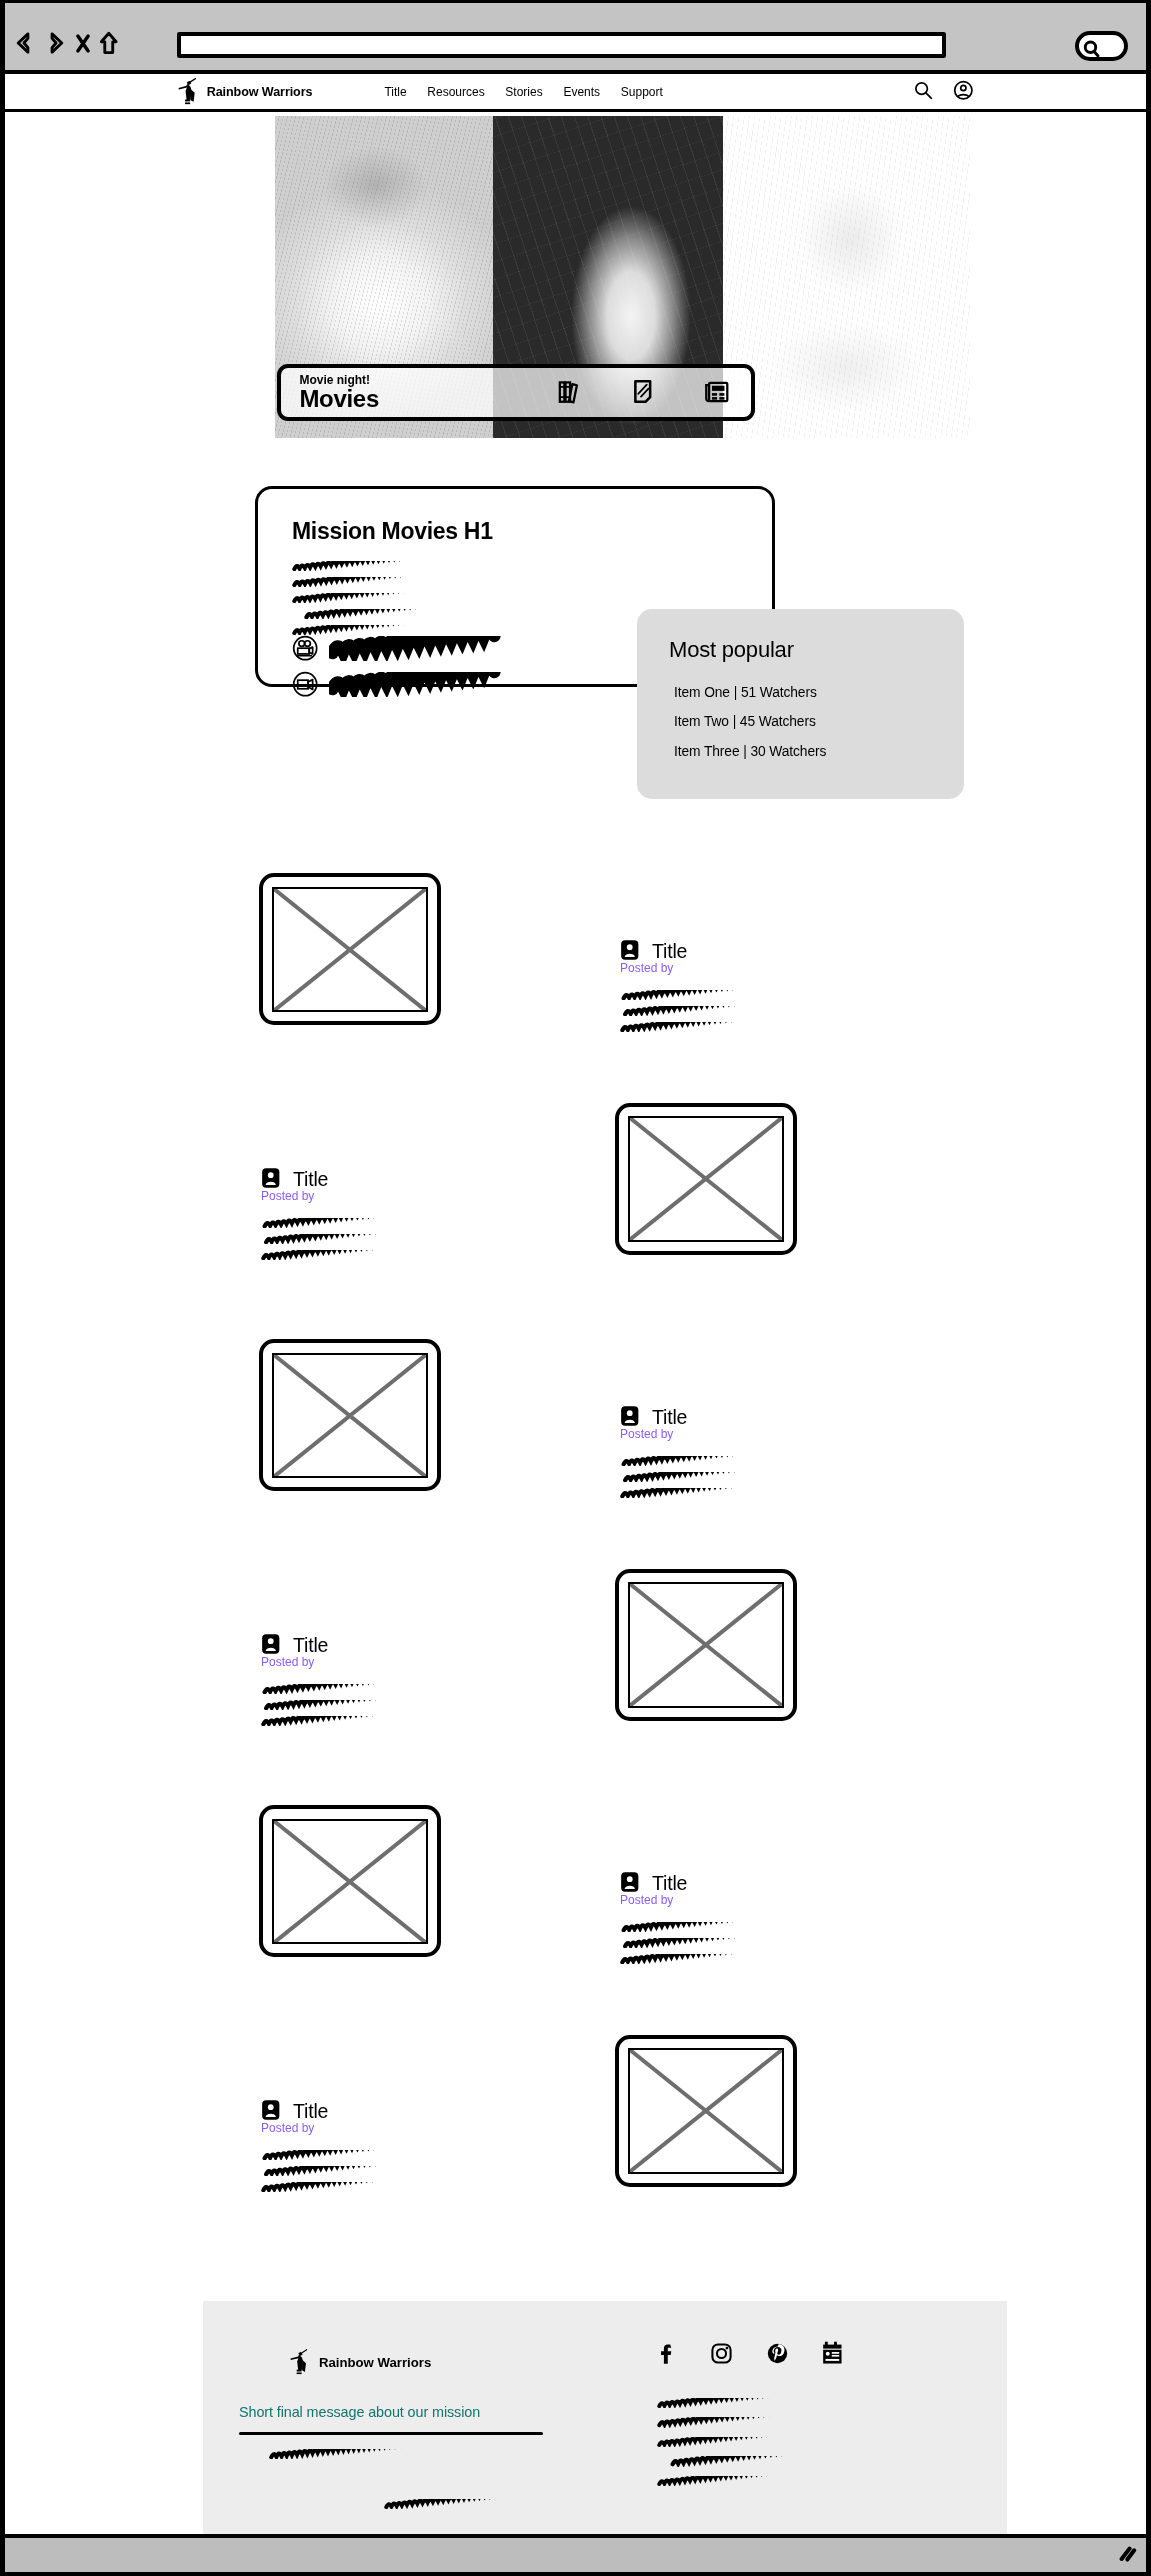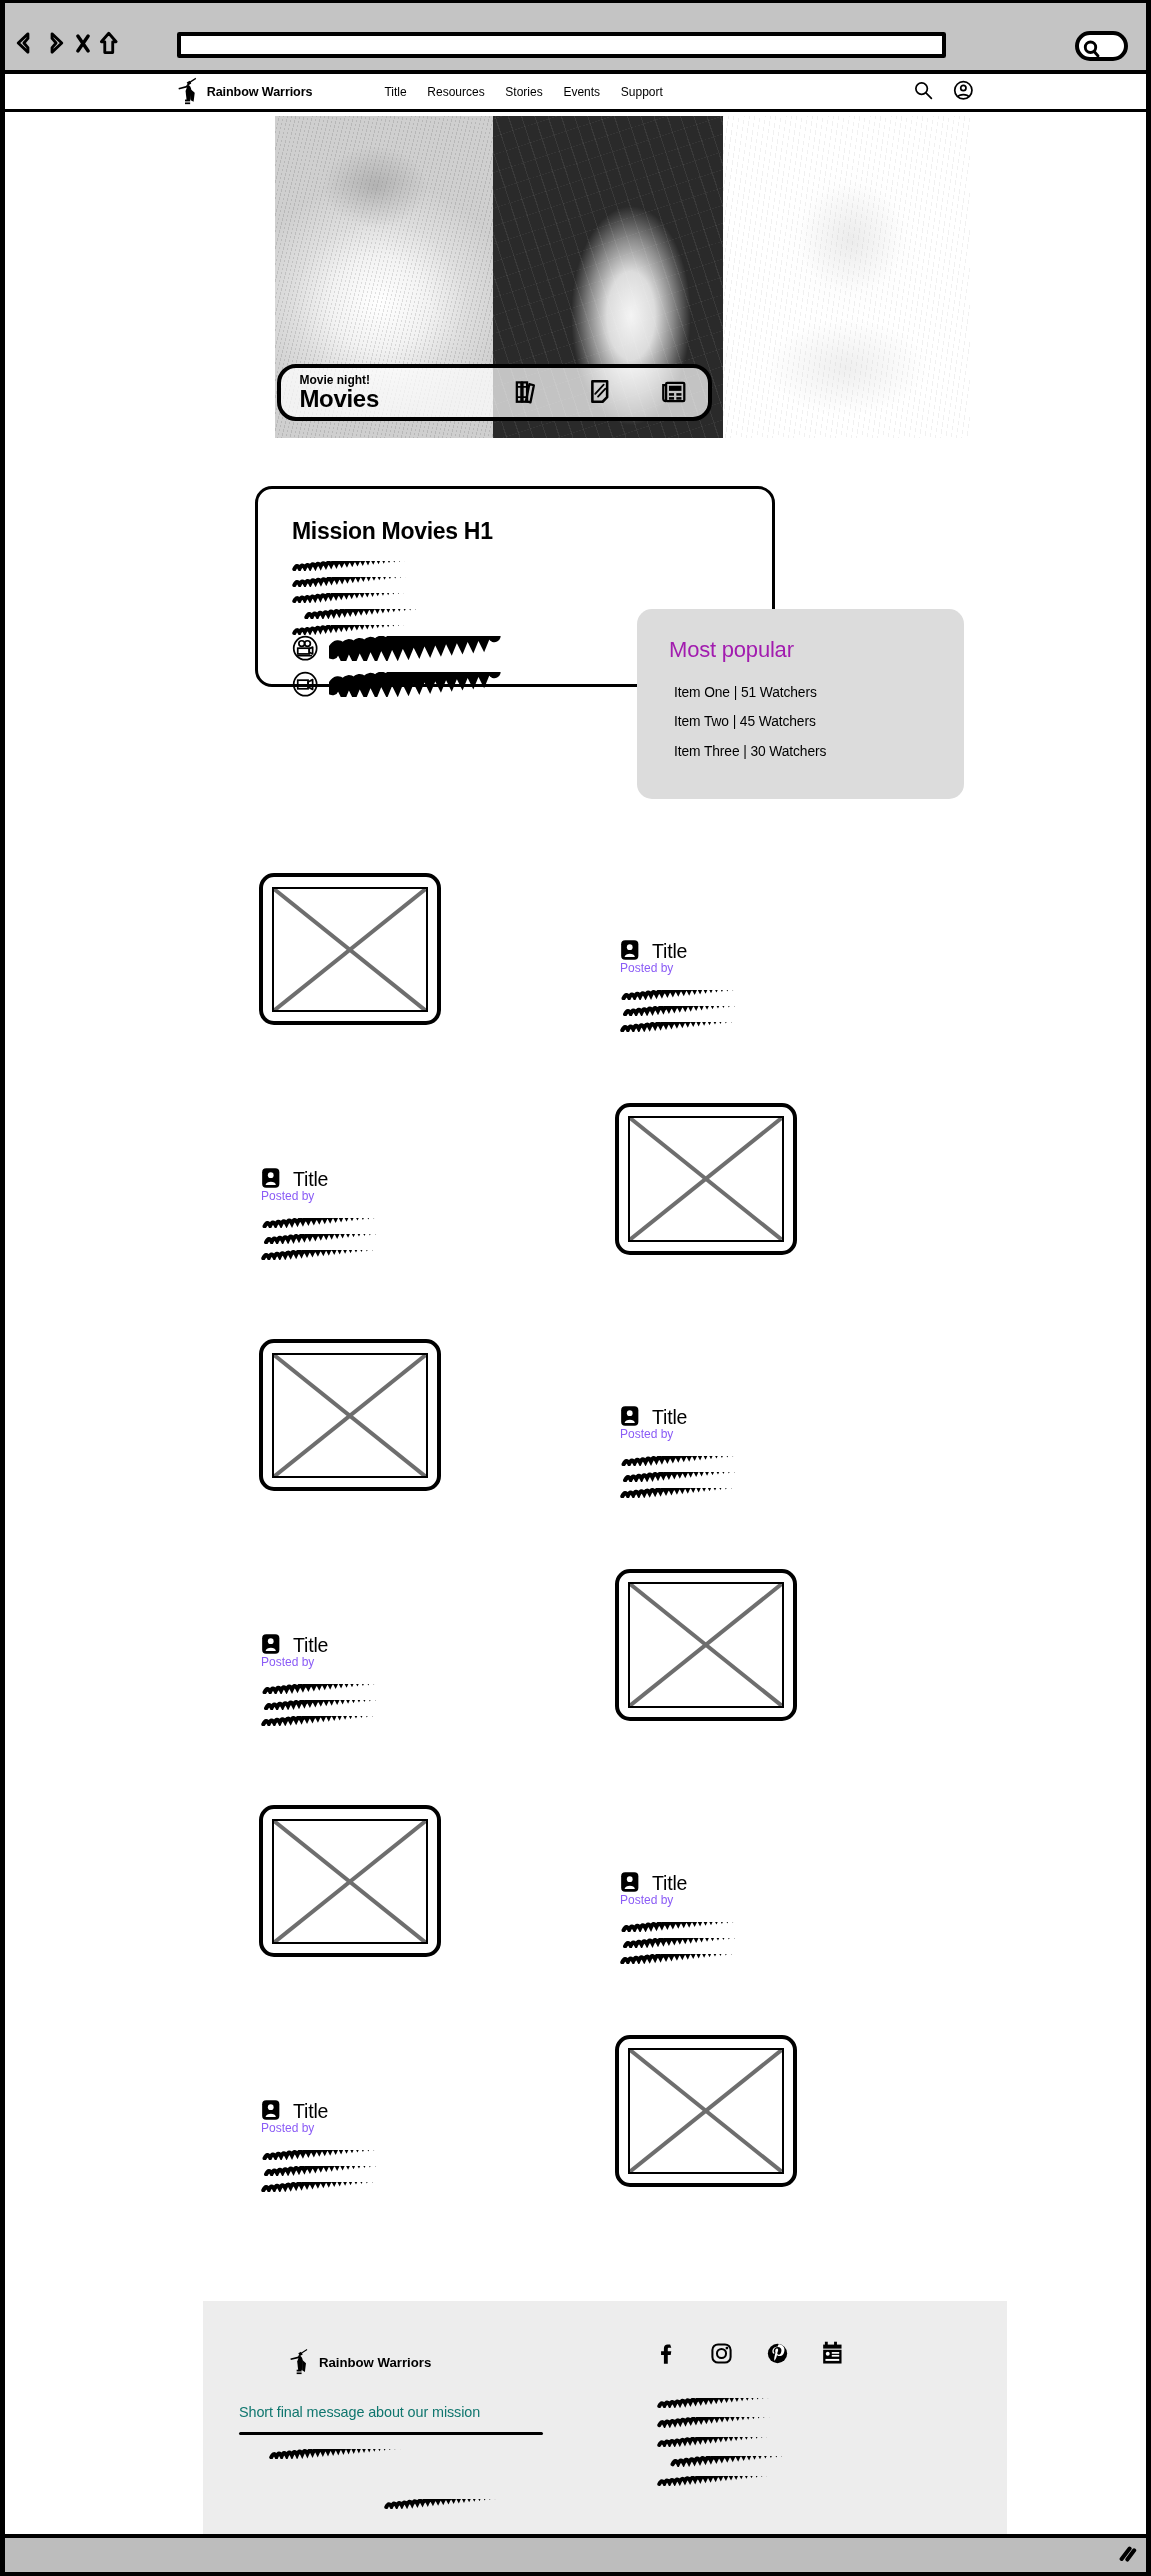--- a/index.html
+++ b/index.html
@@ -98,23 +98,23 @@
   .ph-c::after{
     content:""; position:absolute; inset:0;
     background:
       repeating-linear-gradient(98deg, rgba(190,190,190,.22) 0 0.6px, transparent 0.6px 5.2px),
       radial-gradient(ellipse 30% 24% at 52% 38%, rgba(170,170,170,.18) 0%, transparent 72%),
       radial-gradient(ellipse 44% 20% at 50% 78%, rgba(175,175,175,.20) 0%, transparent 75%);
     mix-blend-mode:multiply;
   }
 
   .hero-pill {
-    position:absolute; left:272px; top:248px; width:435px; height:57px;
+    position:absolute; left:272px; top:248px; width:478px; height:57px;
     background:rgba(255,255,255,0.72);
-    border:4px solid #000; border-radius:19px;
+    border:4px solid #000; border-radius:11px;
     box-sizing:border-box; display:flex; align-items:center;
   }
   .pill-text { margin-left:18.4px; }
   .pill-kicker { font-size:12px; font-weight:700; color:#000; line-height:1; }
   .pill-title { font-size:24px; font-weight:700; color:#000; line-height:1.05; letter-spacing:-0.3px; }
   .pill-icons { position:absolute; right:22px; display:flex; align-items:center; gap:52px; }
 
   
   .mission-card {
     position:absolute; left:250px; top:483px; width:520px; height:201px;
@@ -128,21 +128,21 @@
   .mission-lines { position:absolute; left:34px; top:72px; width:327px; }
   .mission-rows { position:absolute; left:34px; top:146px; }
   .mrow { display:flex; align-items:center; gap:10.3px; margin-bottom:8px; }
 
   .popular-card {
     position:absolute; left:632px; top:606px; width:327px; height:190px;
     background:#dcdcdc; border-radius:15px; box-sizing:border-box;
   }
   .popular-title {
     position:absolute; left:32px; top:27.6px;
-    font-size:22px; font-weight:400; color:#a21caf; letter-spacing:-0.2px;
+    font-size:22px; font-weight:400; color:#000000; letter-spacing:-0.2px;
   }
   .popular-list { position:absolute; left:37px; top:76px; }
   .popular-item { font-size:13.8px; color:#000; margin-bottom:14.4px; letter-spacing:-0.1px; }
 
   
   .articles { position:absolute; left:0; top:867px; width:100%; }
   .art-row { position:relative; height:233px; }
   .art-figure {
     position:absolute; top:0;
     border:4px solid #000; border-radius:15px; background:#fff;

